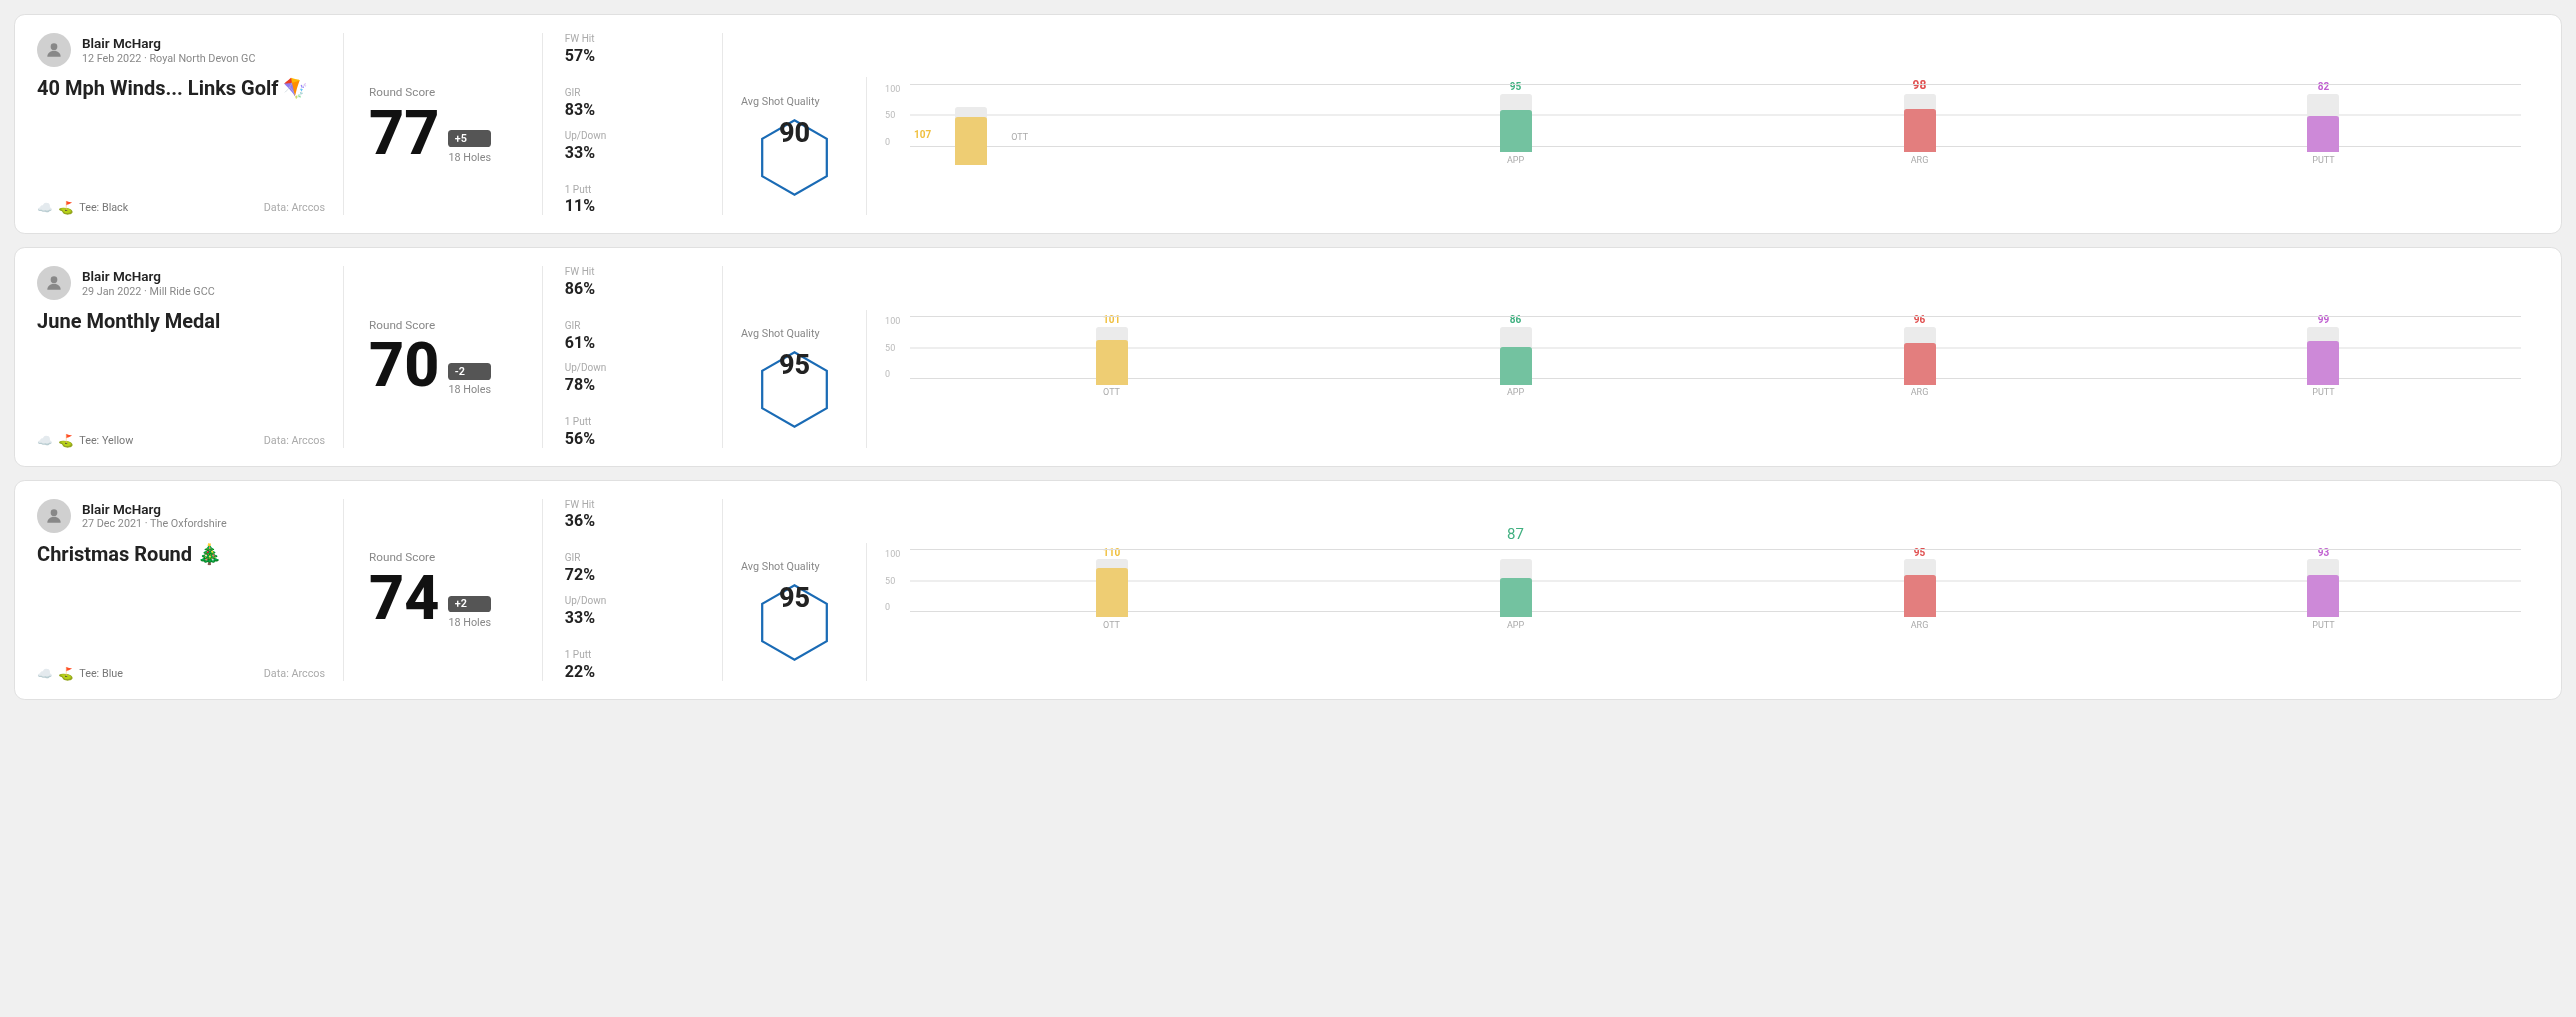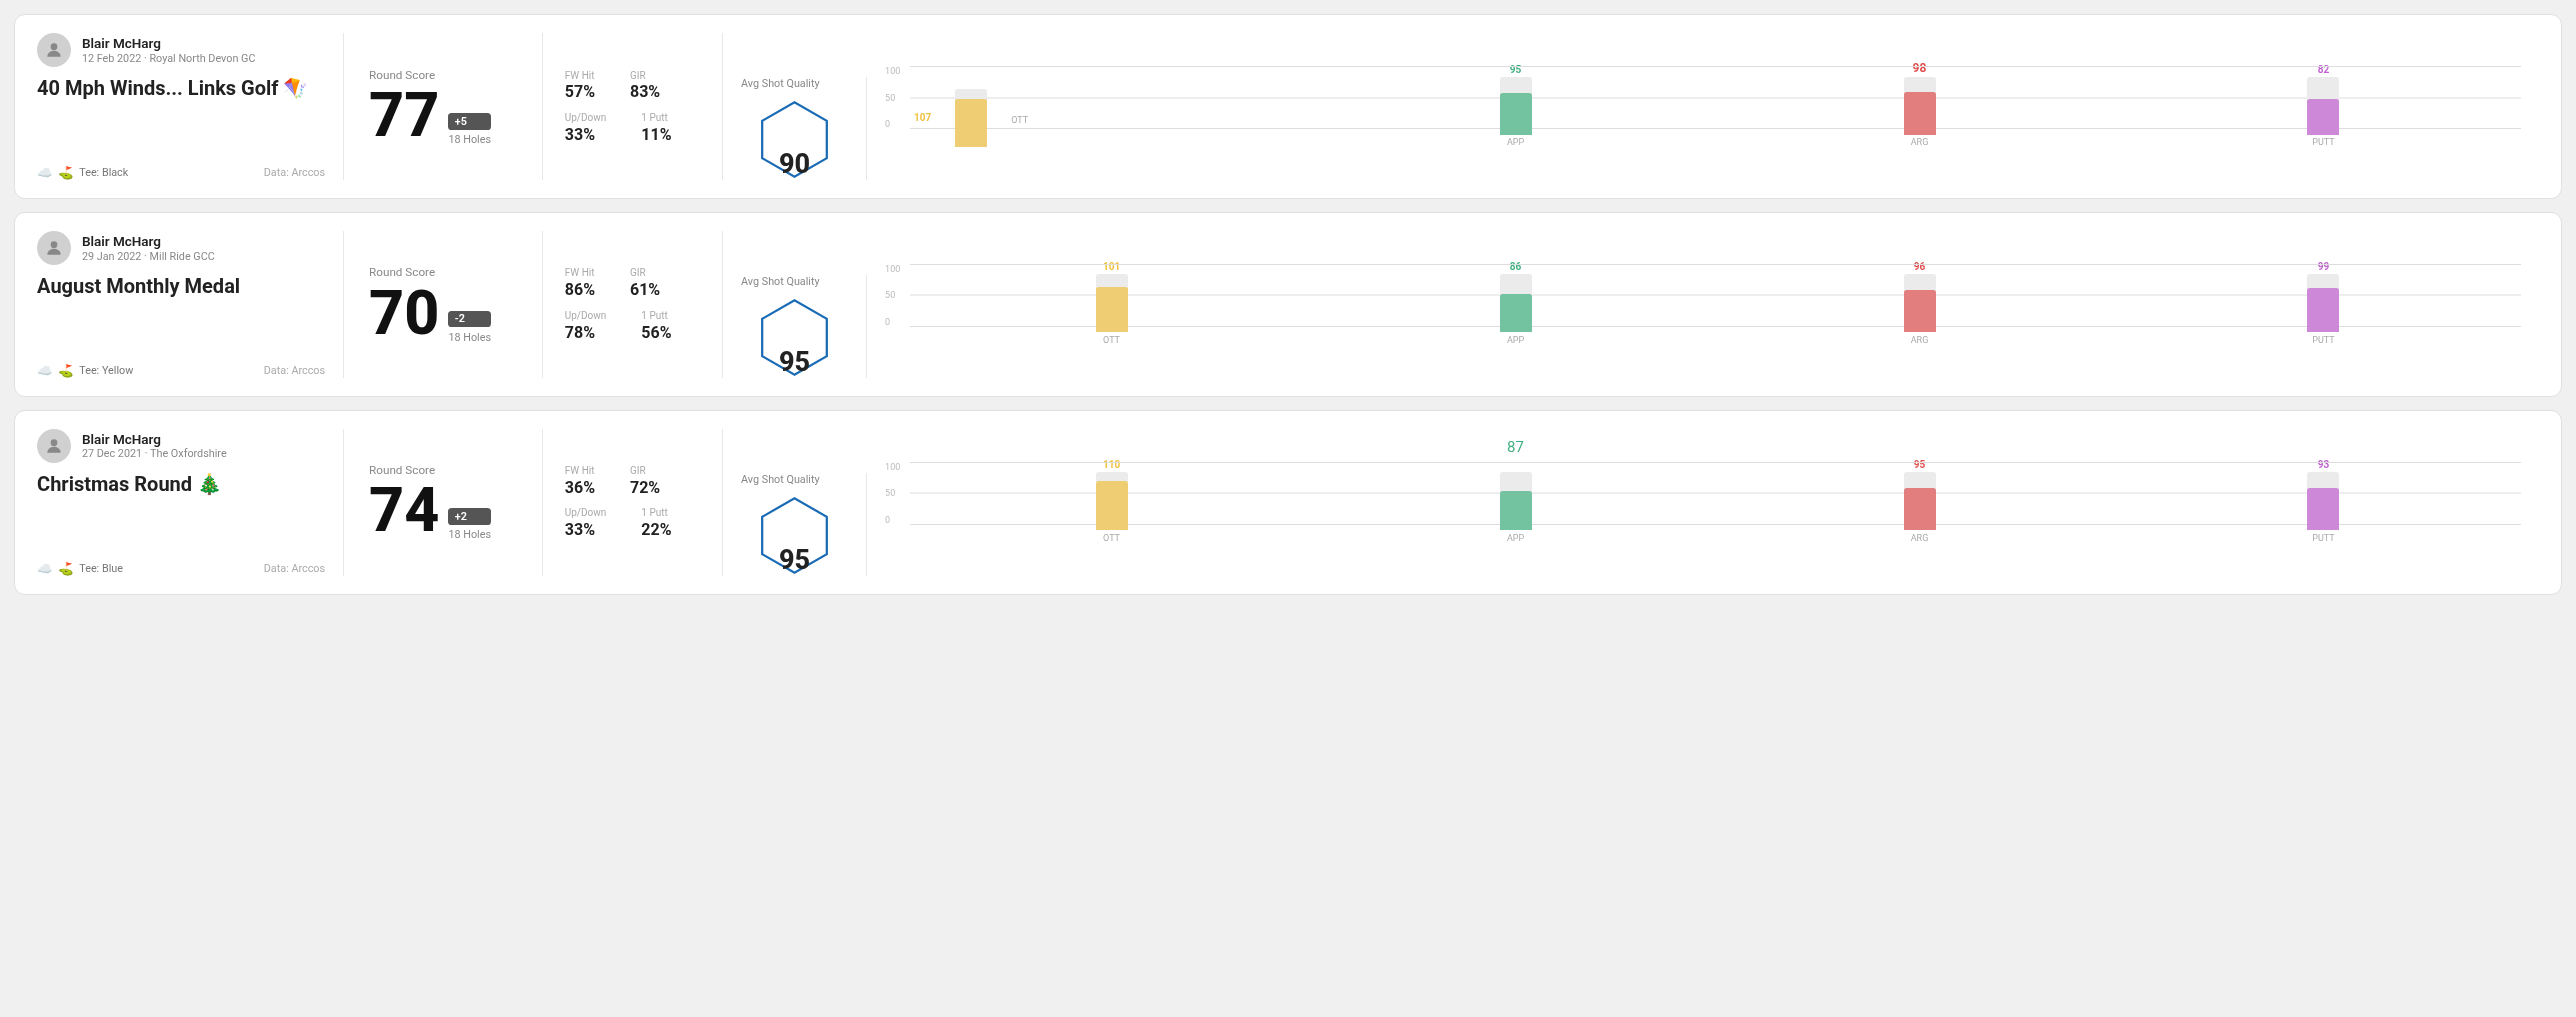--- a/index.html
+++ b/index.html
@@ -133,21 +133,22 @@
       min-width: 180px;
       padding: 0 21.7px;
       border-right: 0.9px solid #e8e8e8;
       display: flex;
       flex-direction: column;
       justify-content: center;
       gap: 10.8px;
     }
     .stats-row {
       display: flex;
-      gap: 35px;
+      gap: 22px;
+      flex-direction: column;
     }
     .stat-item .stat-label {
       font-size: 10px;
       color: #aaa;
       margin-bottom: 1.8px;
     }
     .stat-item .stat-value {
       font-size: 16px;
       font-weight: 700;
       color: #222;
@@ -169,21 +170,21 @@
       color: #888;
       text-align: center;
       margin-bottom: 3.6px;
       align-self: flex-start;
     }
     .hexagon-container {
       position: relative;
       width: 81px;
       height: 81px;
       display: flex;
-      align-items: flex-end;
+      align-items: flex-start;
       justify-content: center;
     }
     .hexagon-container svg {
       position: absolute;
       top: 0;
       left: 0;
     }
     .hexagon-score {
       font-size: 27px;
       font-weight: 800;
@@ -338,21 +339,21 @@
             <svg viewBox="0 0 24 24">
               <circle cx="12" cy="8" r="4"></circle>
               <path d="M4 20c0-4 3.6-7 8-7s8 3 8 7"></path>
             </svg>
           </div>
           <div class="user-info">
             <div class="name">Blair McHarg</div>
             <div class="date-course">29 Jan 2022 · Mill Ride GCC</div>
           </div>
         </div>
-        <div class="round-title">August Monthly Medal</div>
+        <div class="round-title">June Monthly Medal</div>
       </div>
       <div class="bottom-row">
         <div class="tee-info">
           <span class="icon">☁️</span>
           <span class="icon">⛳</span>
           <span>Tee: Yellow</span>
         </div>
         <span class="data-source">Data: Arccos</span>
       </div>
     </div>

